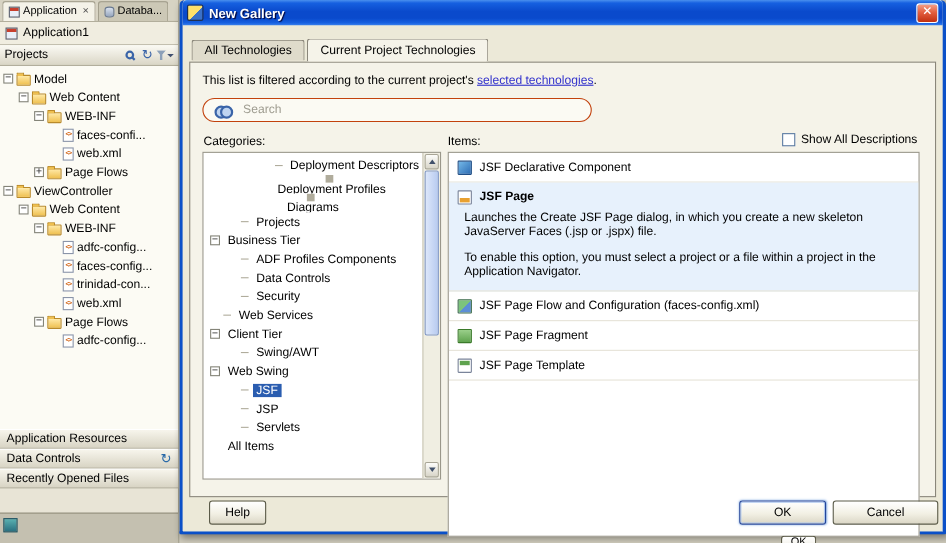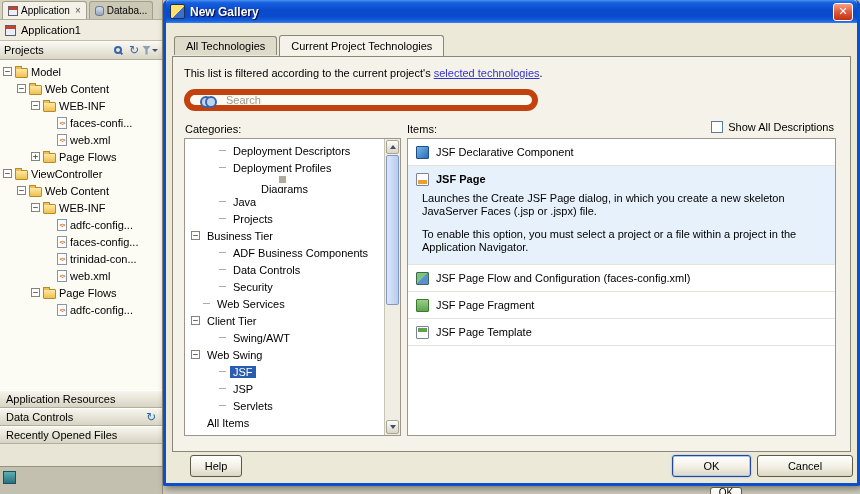--- a/index.html
+++ b/index.html
@@ -105,21 +105,21 @@
   .gal-tab.active { height:21px; line-height:20px; background:#F5F3E9; position:relative;
     z-index:2; margin-bottom:-1px; }
 
   .gal-panel { position:absolute; left:6px; right:6px; top:33px; height:396px;
     background:#F5F3E9; border:1px solid #8A867A; }
 
   .filter-note { position:absolute; left:11px; top:10px; white-space:nowrap; }
   .link { color:#3333CC; text-decoration:underline; cursor:pointer; }
 
   .searchbox { position:absolute; left:11px; top:32px; width:354px; height:22px;
-    border:6px solid #c2410c; border-radius:11px; background:#FBFAF3;
+    border:1px solid #c2410c; border-radius:11px; background:#FBFAF3;
     display:flex; align-items:center; gap:8px; padding:0 10px; }
   .binoc { width:18px; height:9px; position:relative; flex:0 0 auto; }
   .binoc::before, .binoc::after { content:''; position:absolute; top:0; width:8px; height:8px;
     border:2px solid #3A64A8; border-radius:50%; background:#BFD4F0; }
   .binoc::before { left:0; } .binoc::after { right:1px; }
   .searchbox input { flex:1; border:none; background:transparent; outline:none;
     font-family:inherit; font-size:11px; color:#333; }
   .searchbox input::placeholder { color:#9E9C90; }
 
   .cat-label { position:absolute; left:12px; top:66px; }
@@ -140,21 +140,21 @@
   .sb-btn { position:absolute; left:1px; right:1px; height:14px;
     background:linear-gradient(#FDFDFB,#D8D5C8); border:1px solid #A8A596; border-radius:2px;
     display:flex; align-items:center; justify-content:center; }
   .sb-btn.up { top:1px; } .sb-btn.down { bottom:1px; }
   .arr { width:0; height:0; border-left:3px solid transparent; border-right:3px solid transparent; }
   .arr.up { border-bottom:4px solid #40506A; }
   .arr.down { border-top:4px solid #40506A; }
   .sb-thumb { position:absolute; left:1px; right:1px; top:16px; height:150px;
     background:linear-gradient(90deg,#DDE7FA,#B8CBF0); border:1px solid #8098C8; border-radius:2px; }
 
-  .items-box { position:absolute; left:234px; top:81px; width:429px; height:298px;
+  .items-box { position:absolute; left:234px; top:81px; width:429px; height:350px;
     background:#fff; border:1px solid #9A978A; overflow:hidden; }
   .irow { border-bottom:1px solid #E6E3D8; }
   .irow.isel { background:#E7F1FC; }
   .ihead { display:flex; align-items:center; gap:7px; height:26px; padding:0 8px; }
   .ilabel.bold { font-weight:bold; }
   .idesc { margin:0 12px 10px 14px; line-height:13px; }
   .iicon { width:13px; height:13px; flex:0 0 13px; border-radius:1px; }
   .jsf-declarative-component-icon { background:linear-gradient(135deg,#74B8E8,#2E6DB4); border:1px solid #1F4E86; }
   .jsf-page-icon { background:#fff; border:1px solid #7A849A; position:relative; }
   .jsf-page-icon::after { content:''; position:absolute; left:1px; right:1px; bottom:1px; height:4px; background:#E8A030; }
@@ -332,47 +332,43 @@
 
       <div class="searchbox">
         <span class="binoc"></span>
         <input type="text" placeholder="Search" style="">
       </div>
 
       <div class="cat-label">Categories:</div>
 
       <div class="cat-box">
         <div class="cat-list" id="cat-list">
-            <div class="crow" style="padding-left: 34px;">
+            <div class="crow" style="padding-left: 34px; justify-content: flex-end;">
               <span class="dash"></span>
               <span class="clabel">Deployment Descriptors</span>
             </div>
-            <div class="crow" style="padding-left: 34px;">
+            <div class="crow" style="padding-left: 34px; flex-direction: column;">
               <span class="dash"></span>
               <span class="clabel">Deployment Profiles</span>
             </div>
             <div class="crow" style=" flex-direction: column;">
               <span class="dash"></span>
               <span class="clabel">Diagrams</span>
-            </div>
-            <div class="crow" style="padding-left: 34px;">
-              <span class="dash"></span>
-              <span class="clabel">Java</span>
             </div>
             <div class="crow" style="padding-left: 34px;">
               <span class="dash"></span>
               <span class="clabel">Projects</span>
             </div>
             <div class="crow" style="padding-left: 6px;">
               <span class="toggle" style="margin-right: 4px;">−</span>
               <span class="clabel">Business Tier</span>
             </div>
             <div class="crow" style="padding-left: 34px;">
               <span class="dash"></span>
-              <span class="clabel">ADF Business Components</span>
+              <span class="clabel">ADF Profiles Components</span>
             </div>
             <div class="crow" style="padding-left: 34px;">
               <span class="dash"></span>
               <span class="clabel">Data Controls</span>
             </div>
             <div class="crow" style="padding-left: 34px;">
               <span class="dash"></span>
               <span class="clabel">Security</span>
             </div>
             <div class="crow" style="padding-left: 18px;">

